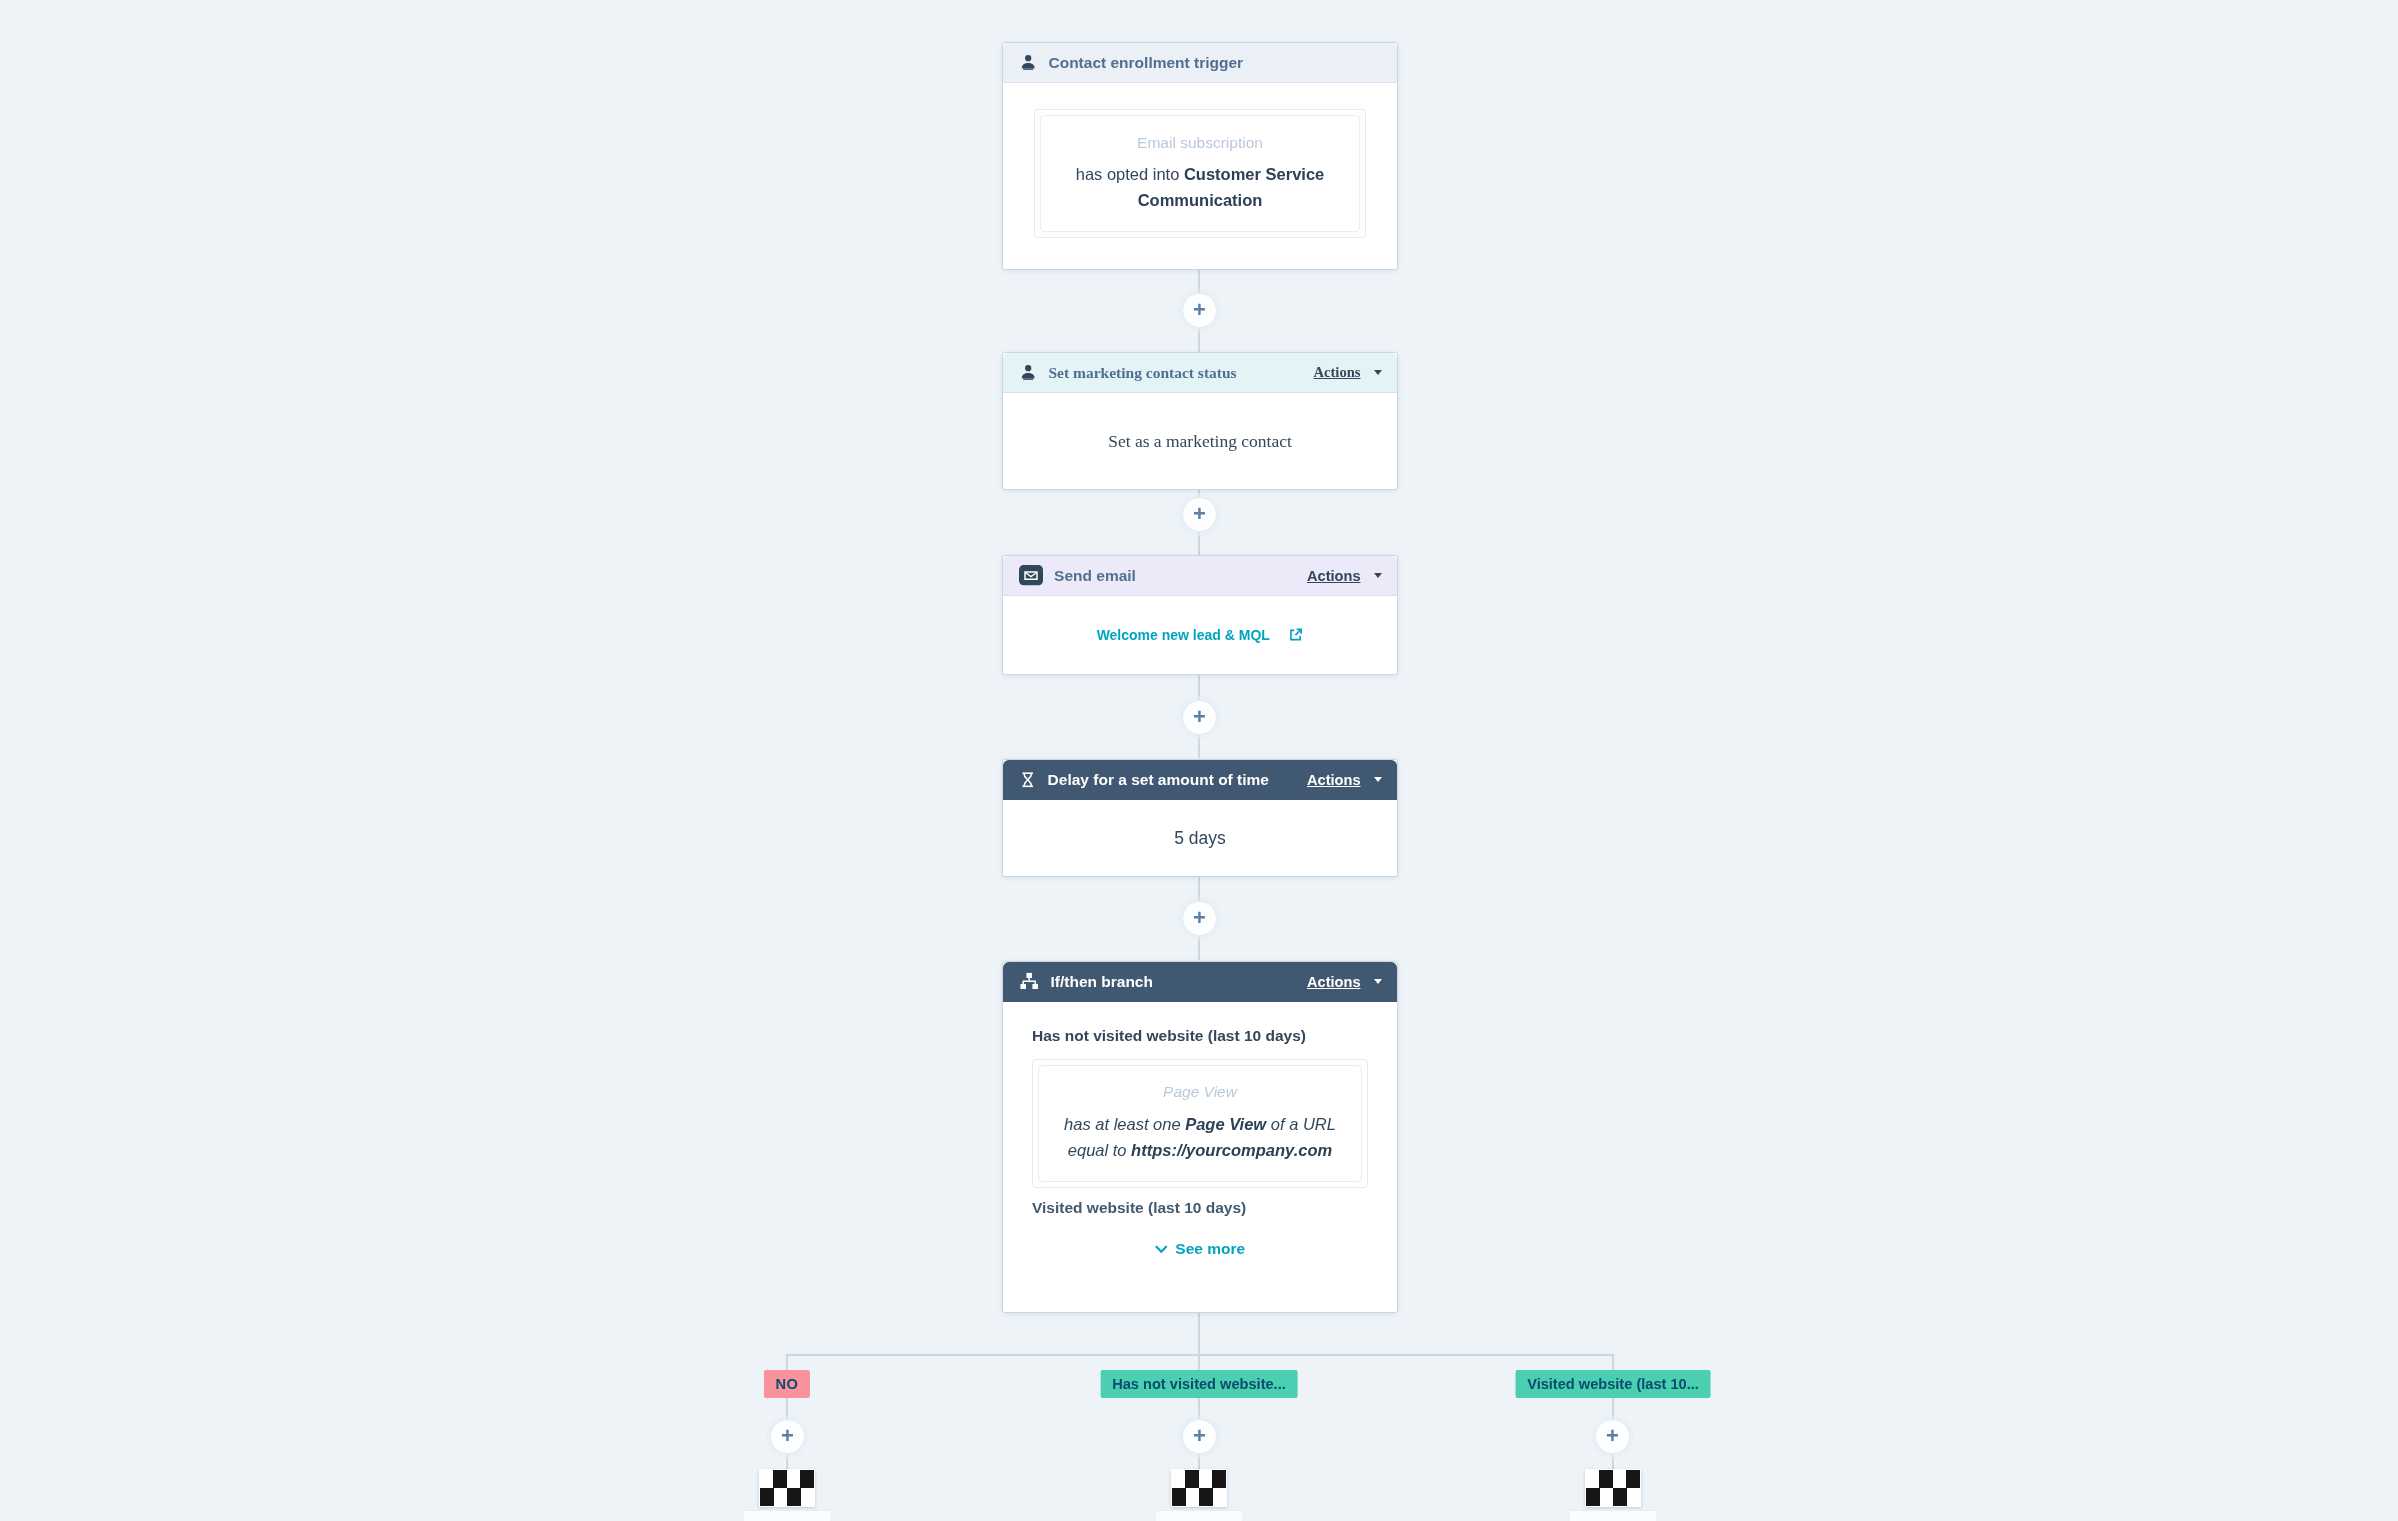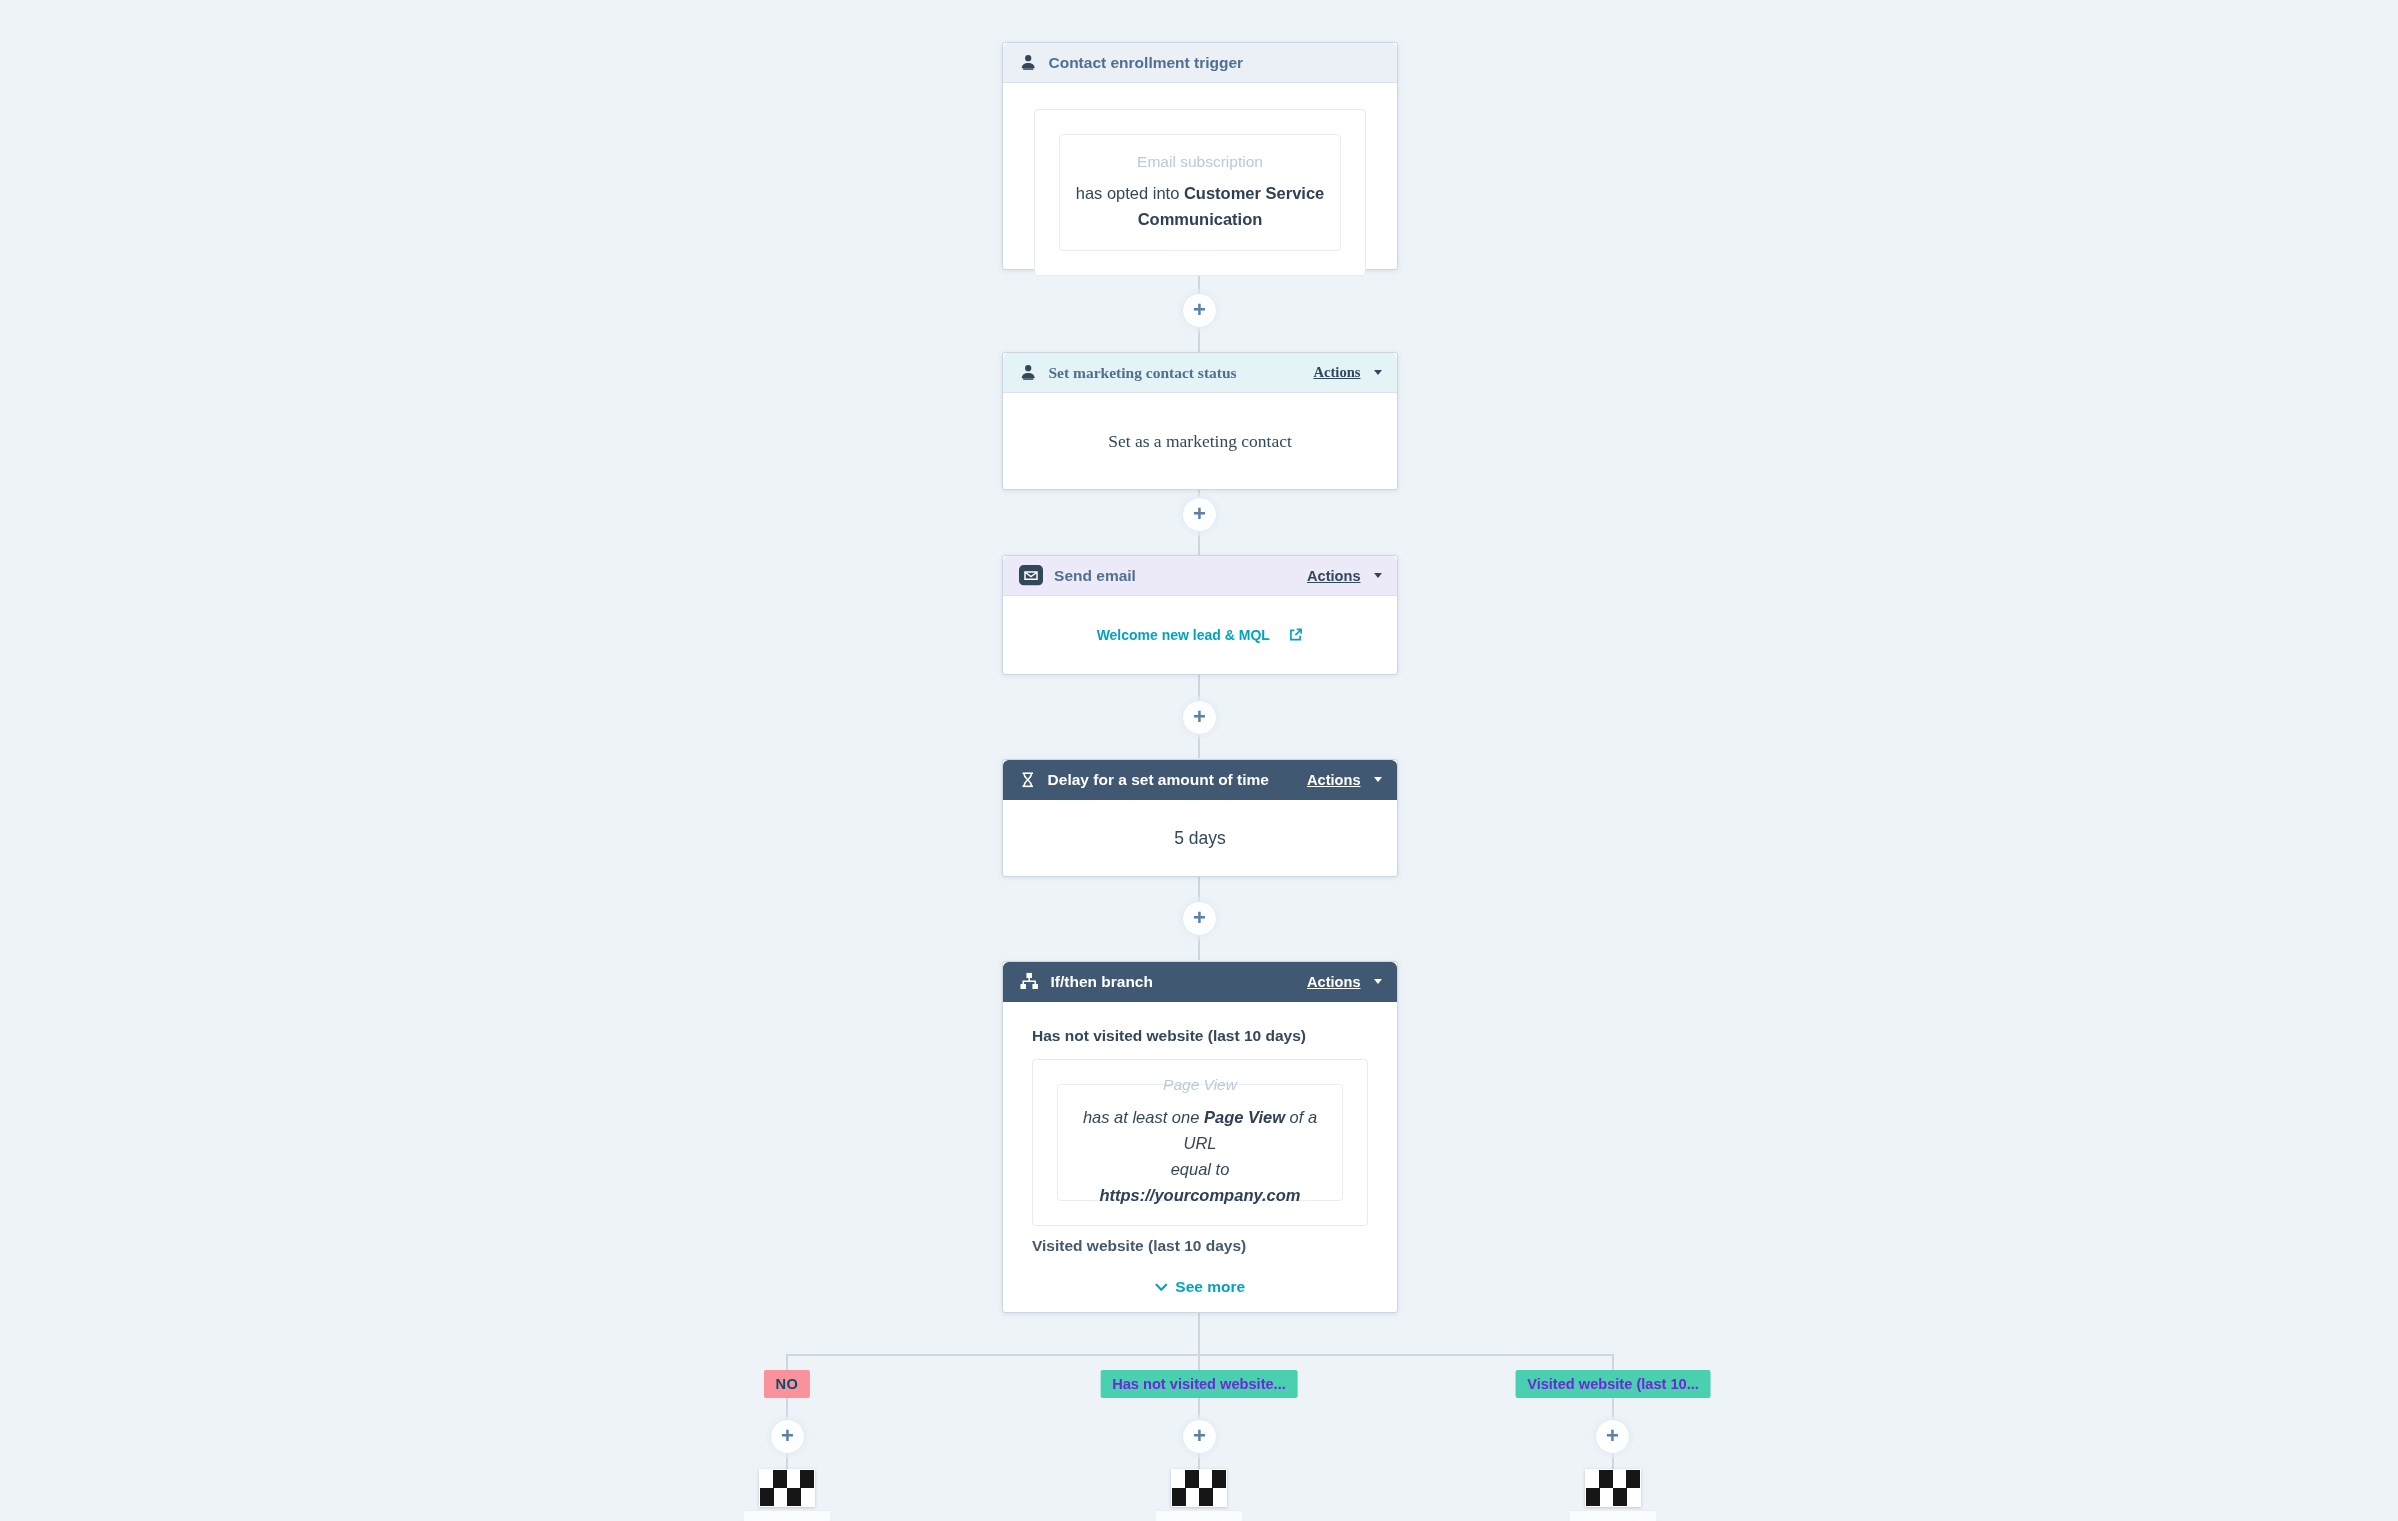--- a/index.html
+++ b/index.html
@@ -24,21 +24,21 @@
         color:#33475b;cursor:pointer;}
   .actions .alabel{text-decoration:underline;}
   .header-dark .actions{color:#ffffff;}
   .caret{width:0;height:0;border-left:4.9px solid transparent;border-right:4.9px solid transparent;
         border-top:5.8px solid currentColor;}
 
   .card-body-center{flex:1;display:flex;align-items:center;justify-content:center;}
   .body-text{font-size:17.5px;color:#33475b;}
 
   
-  .cond-outer{border:1px solid #e3ebf3;border-radius:3.9px;padding:24px;background:#fff;}
+  .cond-outer{border:1px solid #e3ebf3;border-radius:3.9px;padding:5px;background:#fff;}
   .cond-inner{border:1px solid #e6edf4;border-radius:3.9px;height:115px;display:flex;flex-direction:column;
         align-items:center;justify-content:center;text-align:center;padding:0 13.6px;}
   .cond-placeholder{color:#bac9d9;font-size:15.5px;margin-bottom:9.7px;}
   .cond-text{font-size:16.5px;line-height:26px;color:#33475b;max-width:301px;}
   .cond-text strong{font-weight:700;color:#2e4057;}
 
   .trigger-cond{margin:26px 31px 0;}
 
   
   .email-link{color:#00a4bd;font-weight:700;font-size:14px;display:flex;align-items:center;gap:18px;cursor:pointer;}
@@ -55,21 +55,21 @@
   .plus{position:absolute;width:35px;height:35px;border-radius:50%;background:#fdfeff;
         border:1.9px solid #e1eaf2;box-sizing:border-box;display:flex;align-items:center;justify-content:center;
         color:#5c80a5;font-size:22px;font-weight:700;line-height:1;z-index:3;cursor:pointer;
         box-shadow:0 0 0 3.9px rgba(230,238,245,.55);}
   .plus span{margin-top:-1.9px;}
 
   
   .badge{position:absolute;top:1370px;height:28px;display:flex;align-items:center;padding:0 11.6px;
         border-radius:1.9px;font-size:14.6px;font-weight:700;transform:translateX(-50%);z-index:2;white-space:nowrap;}
   .badge-no{background:#f9929b;color:#0c4a6e;letter-spacing:0.5px;}
-  .badge-yes{background:#4ad0b0;color:#6d28d9;}
+  .badge-yes{background:#4ad0b0;color:#0c4a6e;}
 
   
   .flag{position:absolute;top:1469px;width:54px;height:36px;transform:translateX(-50%);z-index:2;
         background:conic-gradient(#161616 0 90deg,#ffffff 90deg 180deg,#161616 180deg 270deg,#ffffff 270deg);
         background-size:27px 36px;border:1.9px solid #ffffff;box-shadow:0 1px 2.9px rgba(51,71,91,.25);}
 
   
   .endbar{position:absolute;top:1510px;width:89px;height:11.6px;background:#fafdff;border-radius:1.9px;
         transform:translateX(-50%);z-index:2;border:1px solid #e7eef5;box-sizing:border-box;}
 </style>

